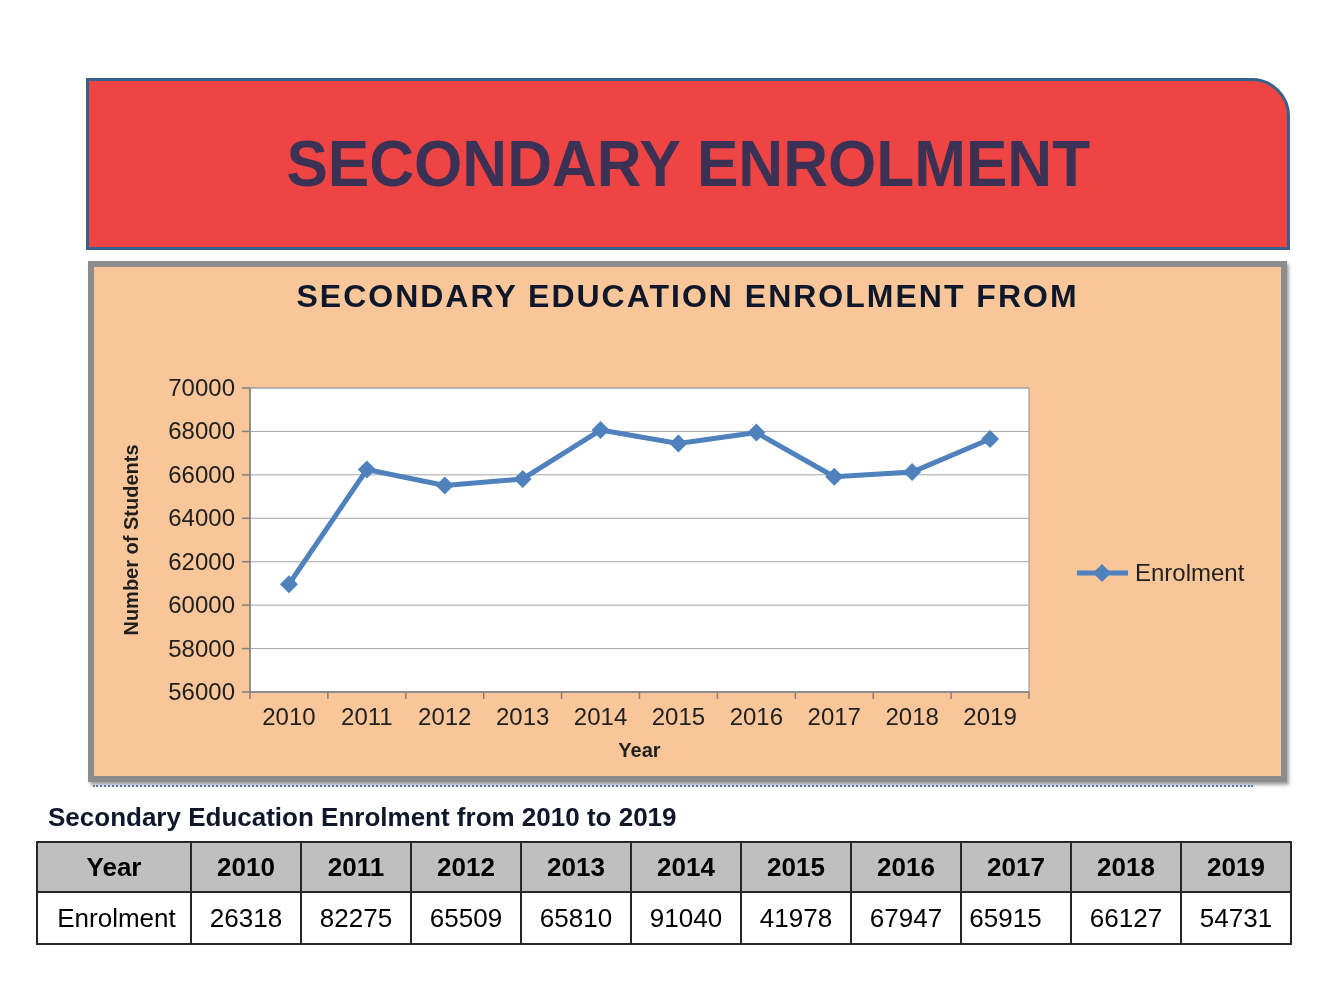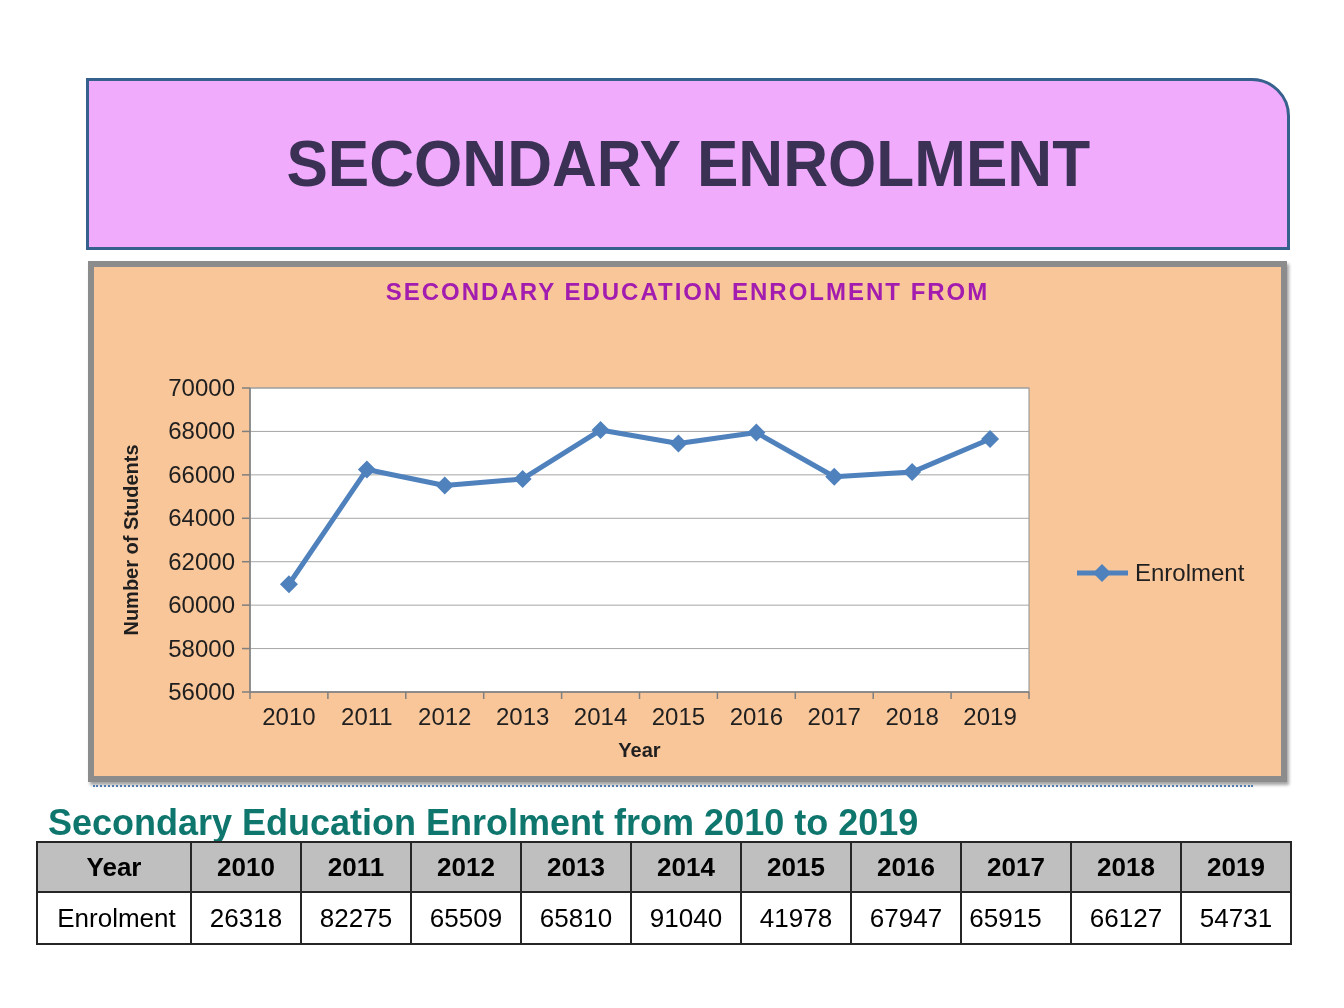--- a/index.html
+++ b/index.html
@@ -1,39 +1,39 @@
 <!DOCTYPE html>
 <html><head>
 <meta charset="utf-8">
 <style>
   *{margin:0;padding:0;box-sizing:border-box}
   html,body{width:1344px;height:1008px;background:#ffffff;font-family:"Liberation Sans",sans-serif;overflow:hidden}
   .slide{position:relative;width:1344px;height:1008px;background:#ffffff}
 
   
-  .title-box{position:absolute;left:86px;top:78px;width:1204px;height:172px;background:#f0abfc;
+  .title-box{position:absolute;left:86px;top:78px;width:1204px;height:172px;background:#ef4444;
     border:3px solid #36618C;border-top-right-radius:38px;display:flex;align-items:center;justify-content:center}
   .slide-title{font-size:64px;font-weight:700;color:#3A3155;letter-spacing:0;transform:scaleX(.97);white-space:nowrap}
 
   
   .chart-panel{position:absolute;left:88px;top:261px;width:1199px;height:521px;background:#F9C69A;
     border:6px solid #8C8C8C;box-shadow:2px 3px 3px rgba(90,90,90,.55)}
-  .chart-title{position:absolute;left:0;right:0;top:12px;text-align:center;font-weight:700;font-size:24px;
-    letter-spacing:2px;color:#a21caf;line-height:1.1}
+  .chart-title{position:absolute;left:0;right:0;top:12px;text-align:center;font-weight:700;font-size:32px;
+    letter-spacing:2px;color:#0f172a;line-height:1.1}
   #chart-svg{position:absolute;left:0;top:0}
   svg text{font-family:"Liberation Sans",sans-serif;fill:#1F1F1F}
   text.tick{font-size:24px}
   text.axis-title{font-size:20px;font-weight:700}
   text.legend{font-size:24px}
 
   
   .divider{position:absolute;left:93px;top:785px;width:1160px;height:0;border-top:2px dotted #4E79AE}
 
   
-  .table-caption{position:absolute;left:48px;top:802px;font-size:36px;font-weight:700;color:#0f766e}
+  .table-caption{position:absolute;left:48px;top:802px;font-size:26px;font-weight:700;color:#0f172a}
   table.data{position:absolute;left:36px;top:841px;border-collapse:collapse;table-layout:fixed;width:1254px}
   table.data th,table.data td{border:2px solid #262626;text-align:center;font-size:26px;color:#000;overflow:hidden}
   table.data thead th{background:#BFBFBF;height:50px;font-weight:700}
   table.data tbody td{background:#ffffff;height:52px;font-weight:400}
   td.row-label{font-weight:700;text-align:left;padding-left:5px}
   td.right{text-align:right;padding-right:21px}
   col.label-col{width:154px}
   col.year-col{width:110px}
 </style>
 </head>

